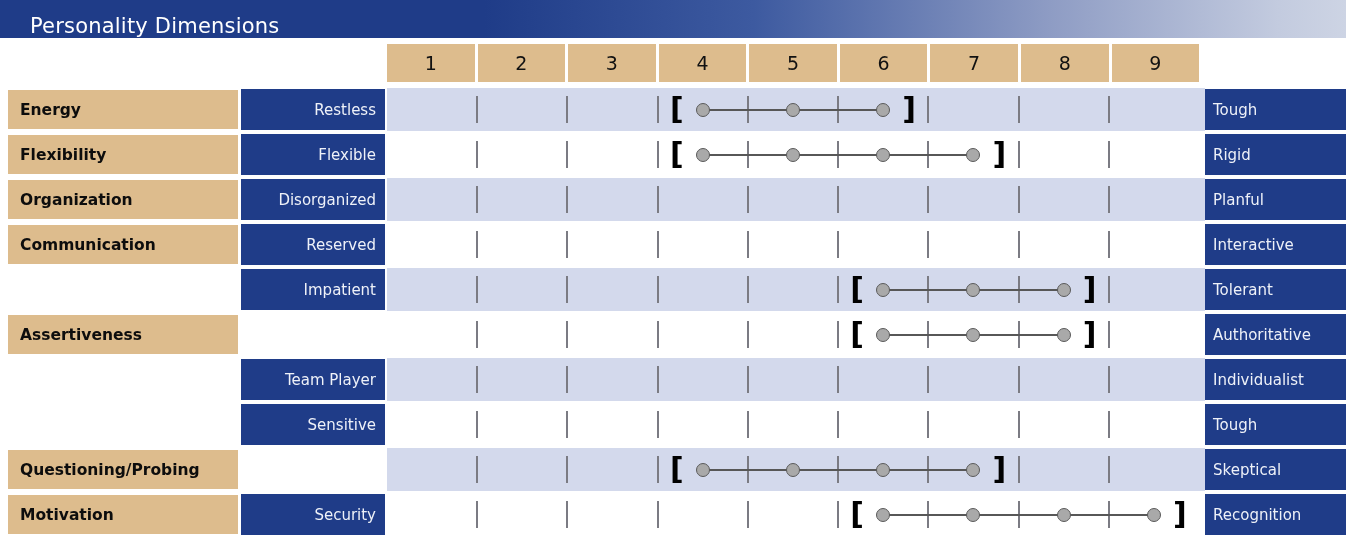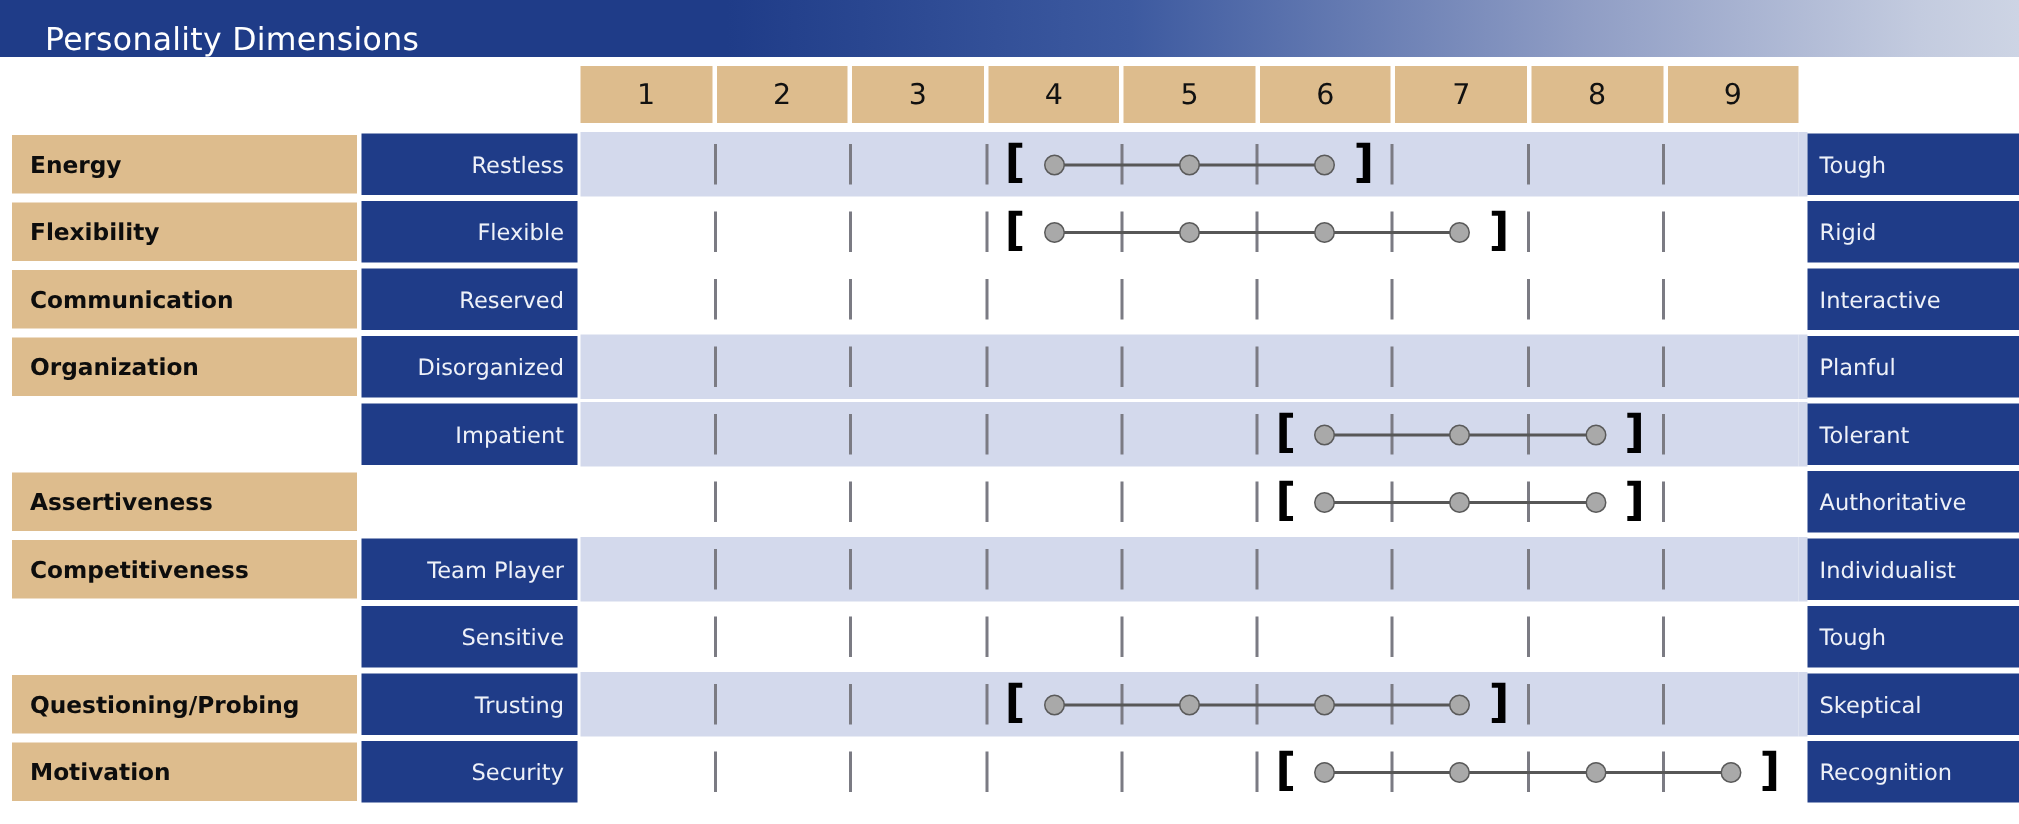--- a/index.html
+++ b/index.html
@@ -185,53 +185,53 @@
           <div class="bracket" style="left: 289.778px;">[</div>
           <div class="bracket" style="left: 612.444px;">]</div>
           <div class="connector" style="left: 315.778px; width: 270.667px;"></div>
           <div class="dot" style="left: 315.778px;"></div>
           <div class="dot" style="left: 406px;"></div>
           <div class="dot" style="left: 496.222px;"></div>
           <div class="dot" style="left: 586.444px;"></div>
         </div>
         <div class="pole-right">Rigid</div>
       </div>
+      <div class="row alt">
+        <div class="stripe"></div>
+        <div class="stripe-r"></div>
+        <div class="trait">Organization</div>
+        <div class="pole-left">Disorganized</div>
+        <div class="plot">
+          <div class="tick" style="left: 89.2222px;"></div>
+          <div class="tick" style="left: 179.444px;"></div>
+          <div class="tick" style="left: 269.667px;"></div>
+          <div class="tick" style="left: 359.889px;"></div>
+          <div class="tick" style="left: 450.111px;"></div>
+          <div class="tick" style="left: 540.333px;"></div>
+          <div class="tick" style="left: 630.556px;"></div>
+          <div class="tick" style="left: 720.778px;"></div>
+        </div>
+        <div class="pole-right">Planful</div>
+      </div>
       <div class="row">
         <div class="stripe"></div>
         <div class="stripe-r"></div>
         <div class="trait">Communication</div>
         <div class="pole-left">Reserved</div>
         <div class="plot">
           <div class="tick" style="left: 89.2222px;"></div>
           <div class="tick" style="left: 179.444px;"></div>
           <div class="tick" style="left: 269.667px;"></div>
           <div class="tick" style="left: 359.889px;"></div>
           <div class="tick" style="left: 450.111px;"></div>
           <div class="tick" style="left: 540.333px;"></div>
           <div class="tick" style="left: 630.556px;"></div>
           <div class="tick" style="left: 720.778px;"></div>
         </div>
         <div class="pole-right">Interactive</div>
-      </div>
-      <div class="row alt">
-        <div class="stripe"></div>
-        <div class="stripe-r"></div>
-        <div class="trait">Organization</div>
-        <div class="pole-left">Disorganized</div>
-        <div class="plot">
-          <div class="tick" style="left: 89.2222px;"></div>
-          <div class="tick" style="left: 179.444px;"></div>
-          <div class="tick" style="left: 269.667px;"></div>
-          <div class="tick" style="left: 359.889px;"></div>
-          <div class="tick" style="left: 450.111px;"></div>
-          <div class="tick" style="left: 540.333px;"></div>
-          <div class="tick" style="left: 630.556px;"></div>
-          <div class="tick" style="left: 720.778px;"></div>
-        </div>
-        <div class="pole-right">Planful</div>
       </div>
       <div class="row alt">
         <div class="stripe"></div>
         <div class="stripe-r"></div>
         <div class="pole-left">Impatient</div>
         <div class="plot">
           <div class="tick" style="left: 89.2222px;"></div>
           <div class="tick" style="left: 179.444px;"></div>
           <div class="tick" style="left: 269.667px;"></div>
           <div class="tick" style="left: 359.889px;"></div>
@@ -266,21 +266,20 @@
           <div class="connector" style="left: 496.222px; width: 180.444px;"></div>
           <div class="dot" style="left: 496.222px;"></div>
           <div class="dot" style="left: 586.444px;"></div>
           <div class="dot" style="left: 676.667px;"></div>
         </div>
         <div class="pole-right">Authoritative</div>
       </div>
       <div class="row alt">
         <div class="stripe"></div>
         <div class="stripe-r"></div>
-        <div class="trait">Competitiveness</div>
         <div class="pole-left">Team Player</div>
         <div class="plot">
           <div class="tick" style="left: 89.2222px;"></div>
           <div class="tick" style="left: 179.444px;"></div>
           <div class="tick" style="left: 269.667px;"></div>
           <div class="tick" style="left: 359.889px;"></div>
           <div class="tick" style="left: 450.111px;"></div>
           <div class="tick" style="left: 540.333px;"></div>
           <div class="tick" style="left: 630.556px;"></div>
           <div class="tick" style="left: 720.778px;"></div>
@@ -300,21 +299,20 @@
           <div class="tick" style="left: 540.333px;"></div>
           <div class="tick" style="left: 630.556px;"></div>
           <div class="tick" style="left: 720.778px;"></div>
         </div>
         <div class="pole-right">Tough</div>
       </div>
       <div class="row alt">
         <div class="stripe"></div>
         <div class="stripe-r"></div>
         <div class="trait">Questioning/Probing</div>
-        <div class="pole-left">Trusting</div>
         <div class="plot">
           <div class="tick" style="left: 89.2222px;"></div>
           <div class="tick" style="left: 179.444px;"></div>
           <div class="tick" style="left: 269.667px;"></div>
           <div class="tick" style="left: 359.889px;"></div>
           <div class="tick" style="left: 450.111px;"></div>
           <div class="tick" style="left: 540.333px;"></div>
           <div class="tick" style="left: 630.556px;"></div>
           <div class="tick" style="left: 720.778px;"></div>
           <div class="bracket" style="left: 289.778px;">[</div>

